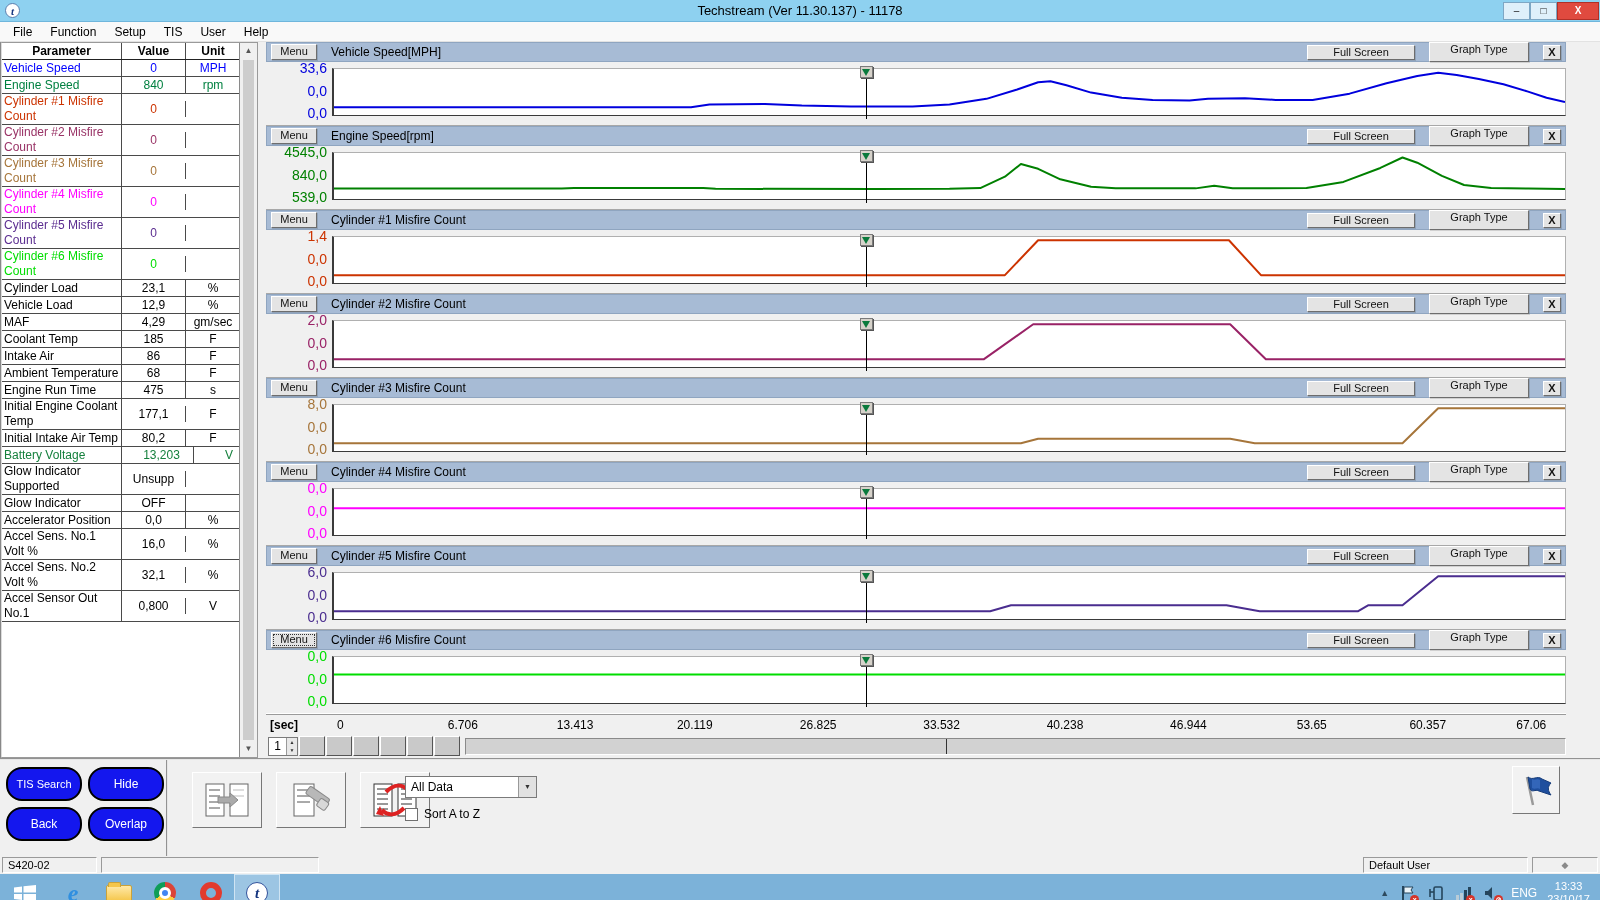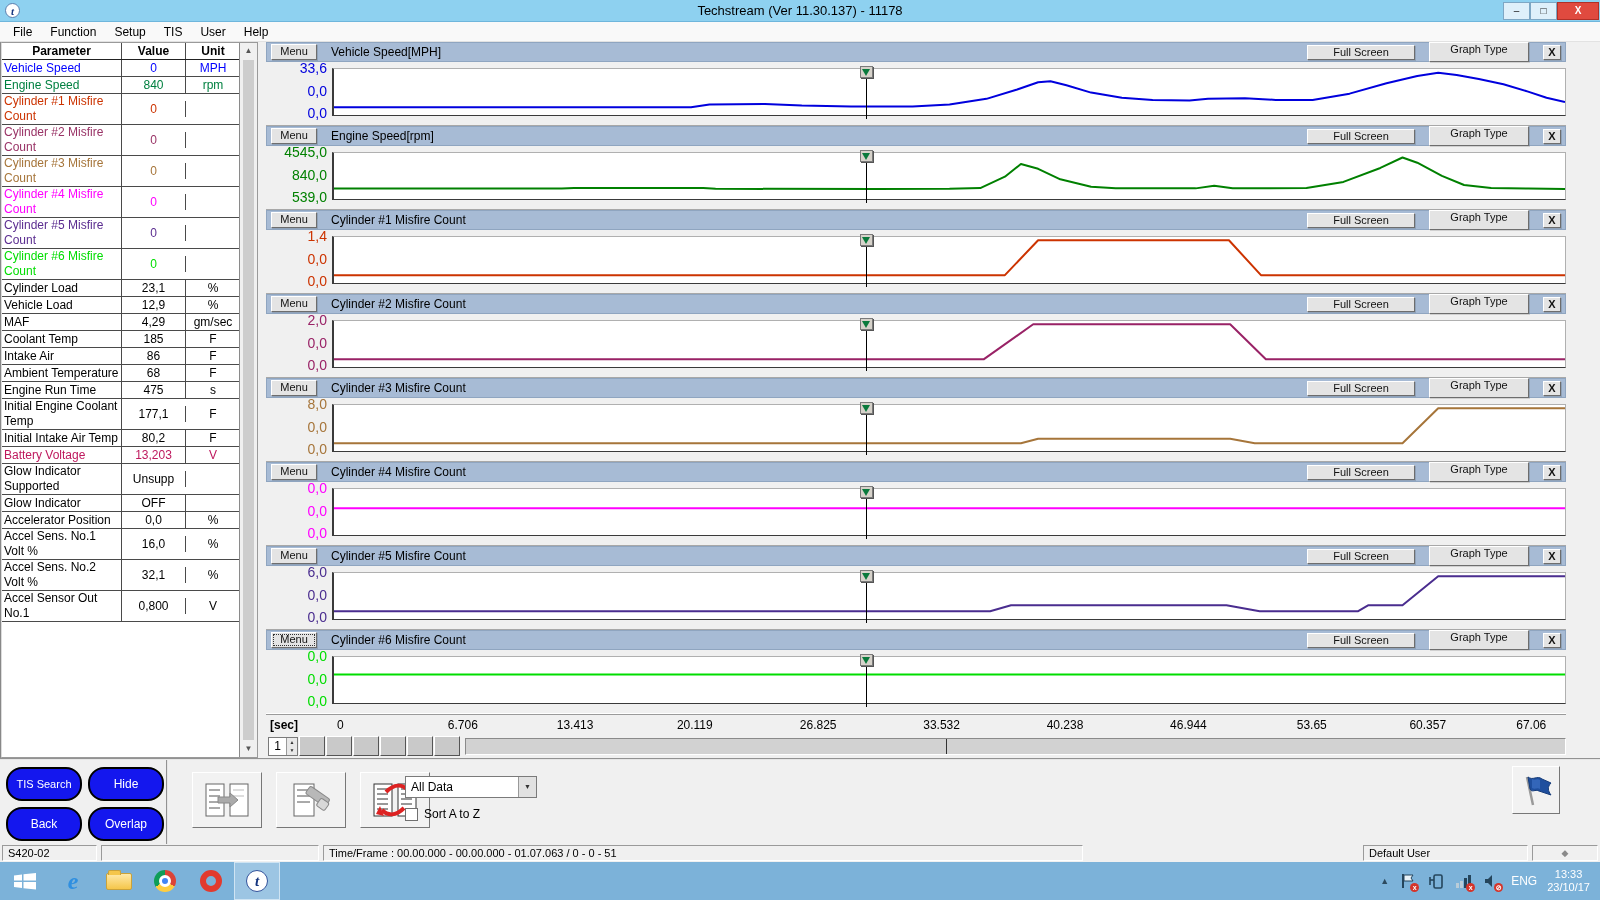--- a/index.html
+++ b/index.html
@@ -66,21 +66,21 @@
   .transport { height:24px; display:flex; align-items:center; padding-left:2px; gap:1px; }
   .frame-spinner { width:30px; height:19px; background:#fff; border:1px solid #7a7a7a; display:flex; }
   .frame-value { flex:1; text-align:center; line-height:17px; }
   .spin-arrows { width:11px; display:flex; flex-direction:column; border-left:1px solid #999; }
   .spin-arrows span { flex:1; font-size:5px; line-height:8px; text-align:center; background:#e8e8e8; color:#333; }
   .tr-btn { width:26px; height:20px; background:#c9c9c9; border:1px solid; border-color:#fff #555 #555 #fff; font-size:10px; line-height:17px; text-align:center; color:#000; letter-spacing:-1px; }
   .tr-slider { flex:1; height:17px; margin-left:4px; background:#d2d2d2; border:1px solid; border-color:#8a8a8a #fff #fff #8a8a8a; position:relative; }
   .slider-mark { position:absolute; top:0; bottom:0; width:1px; background:#333; }
 
   
-  .control-area { height:86px; border-top:2px groove #e6e6e6; position:relative; background:#f0f0f0;text-decoration:underline; }
+  .control-area { height:98px; border-top:2px groove #e6e6e6; position:relative; background:#f0f0f0;text-decoration:underline; }
   .blue-panel { position:absolute; left:0; top:0; width:168px; height:100%; border-right:2px groove #e6e6e6;
     display:grid; grid-template-columns:76px 76px; grid-auto-rows:34px; gap:6px 6px; padding:7px 4px 0 6px; }
   .blue-btn { background:#1417ee; color:#fff; border:2px solid #000; border-radius:16px; font-size:12px;
     display:flex; align-items:center; justify-content:center; text-align:center; line-height:12px; padding:0 4px; }
   .tool-btns { position:absolute; left:192px; top:12px; display:flex; gap:14px; }
   .tool-btn { width:70px; height:56px; background:#f2f2f2; border:1px solid; border-color:#fff #777 #777 #fff; display:flex; align-items:center; justify-content:center; }
   .dd-area { position:absolute; left:405px; top:16px; }
   .dropdown { width:132px; height:22px; background:#fff; border:1px solid #7a7a7a; display:flex; align-items:center; }
   .dd-value { flex:1; padding-left:5px; }
   .dd-btn { width:18px; height:100%; background:#e1e1e1; border-left:1px solid #999; font-size:7px; text-align:center; line-height:20px; color:#333; }
@@ -254,21 +254,21 @@
             <div class="t-cell-value">177,1</div>
             <div class="t-cell-unit">F</div>
           </div>
 
           <div class="t-row" style="color: rgb(0, 0, 0);">
             <div class="t-cell-param">Initial Intake Air Temp</div>
             <div class="t-cell-value">80,2</div>
             <div class="t-cell-unit">F</div>
           </div>
 
-          <div class="t-row" style="color: #be185d;">
+          <div class="t-row" style="color: #15803d; gap: 8px;">
             <div class="t-cell-param">Battery Voltage</div>
             <div class="t-cell-value">13,203</div>
             <div class="t-cell-unit">V</div>
           </div>
 
           <div class="t-row" style="color: rgb(0, 0, 0);">
             <div class="t-cell-param">Glow Indicator Supported</div>
             <div class="t-cell-value">Unsupp</div>
             <div class="t-cell-unit"></div>
           </div>
@@ -649,21 +649,20 @@
       <line x1="10" y1="6" x2="16" y2="34" stroke="#9a9a9a" stroke-width="2.5"></line>
       <path d="M11 6 C 16 10, 20 4, 25 8 L 34 12 C 30 16, 31 20, 34 24 L 22 20 C 18 18, 15 22, 13 18 Z" fill="#1f4f9e" stroke="#163c7a"></path>
       <path d="M15 8 C 18 10, 20 7, 23 9 L 23 18 C 20 16, 18 19, 15 17 Z" fill="#3c71c4" opacity="0.7"></path>
     </svg>
   </div>
 </div>
 
 <div class="statusbar">
   <div class="status-cell sc-code">S420-02</div>
   <div class="status-cell sc-empty"></div>
-  <div class="status-cell sc-time">Time/Frame : 00.00.000 - 00.00.000 - 01.07.063 / 0 - 0 - 51</div>
   <div class="status-cell sc-user">Default User</div>
   <div class="status-cell sc-ind">◆</div>
 </div>
 
 <div class="taskbar">
   <div class="start-btn">
     <svg width="24" height="20" viewBox="0 0 24 20">
       <polygon points="1,4.5 9,3.5 9,9.5 1,9.5" fill="#fff"></polygon>
       <polygon points="10.5,3.3 23,2 23,9.5 10.5,9.5" fill="#fff"></polygon>
       <polygon points="1,11 9,11 9,17 1,16" fill="#fff"></polygon>

